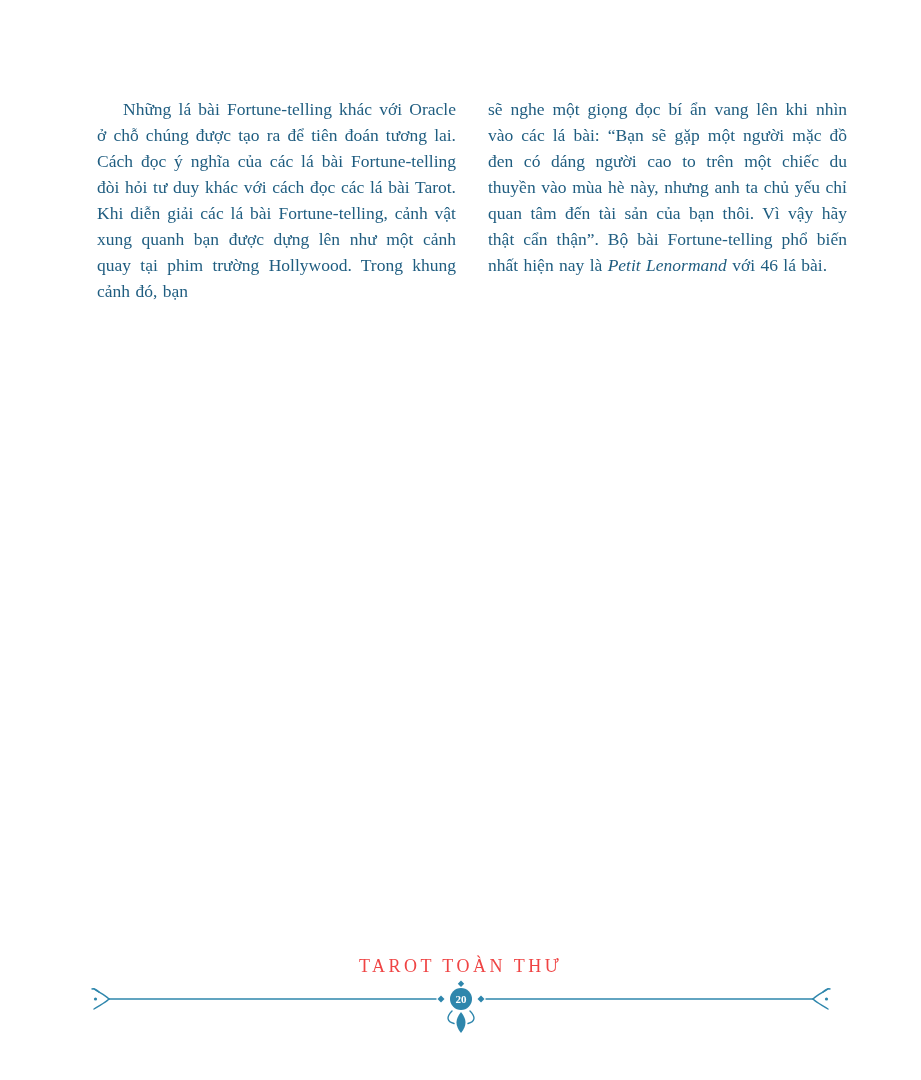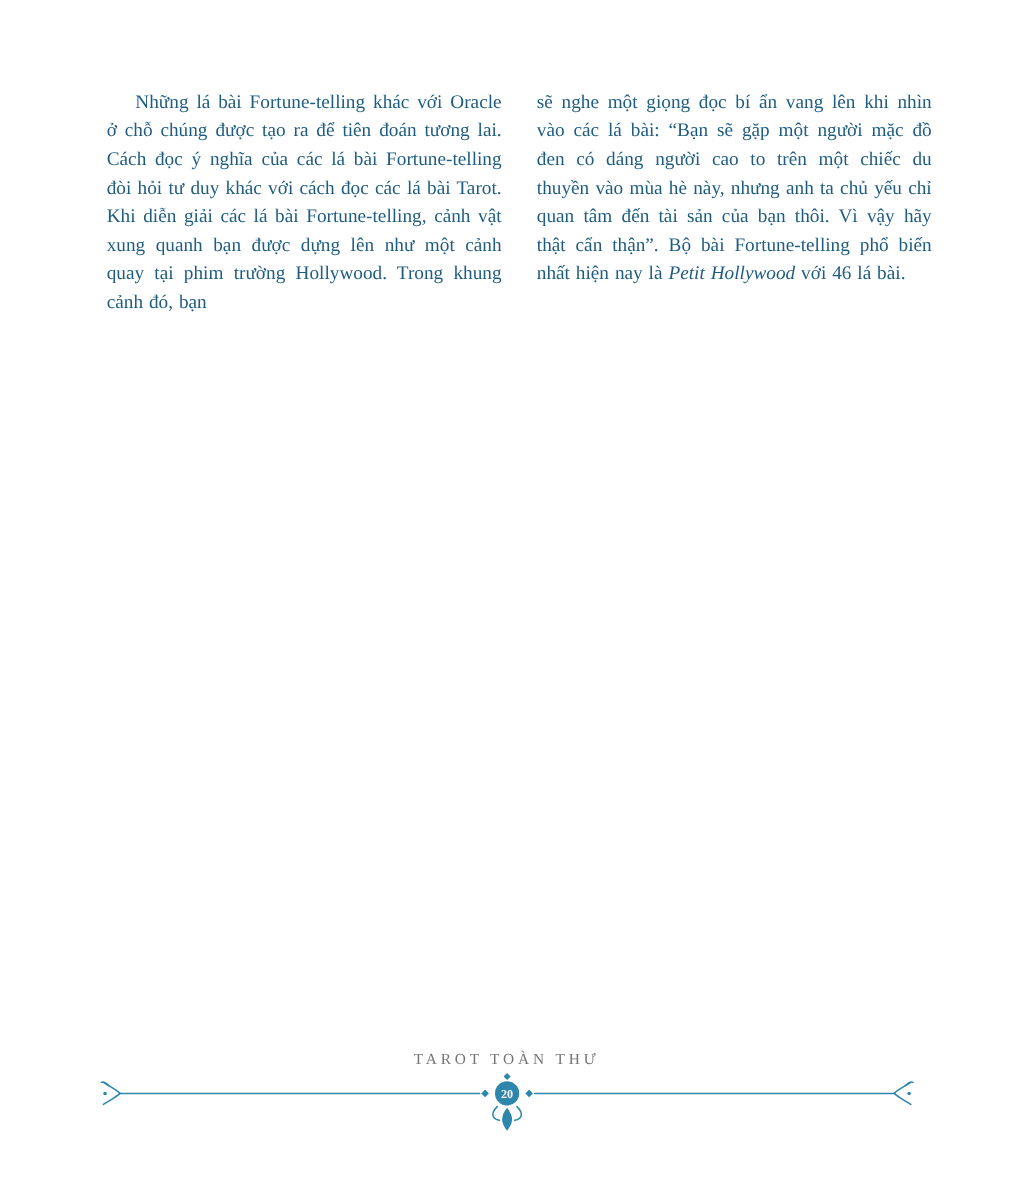--- a/index.html
+++ b/index.html
@@ -10,21 +10,21 @@
   .page {
     position: relative;
     width: 921px;
     height: 1080px;
     background: #ffffff;
     overflow: hidden;
     font-family: "Liberation Serif", "DejaVu Serif", serif;
   }
   .columns {
     position: absolute;
-    top: 79px;
+    top: 96px;
     left: 97px;
     right: 74px;
     display: flex;
     gap: 32px;
   }
   .col {
     margin: 0;
     flex: 1 1 0;
     font-size: 17.5px;
     line-height: 26px;
@@ -42,23 +42,23 @@
   footer.page-footer {
     position: absolute;
     left: 0;
     right: 0;
     top: 956px;
     display: flex;
     flex-direction: column;
     align-items: center;
   }
   .book-title {
-    font-size: 14px;
+    font-size: 18px;
     letter-spacing: 3.5px;
-    color: #737373;
+    color: #ef4444;
     font-weight: 400;
     text-transform: uppercase;
     margin-bottom: 2px;
   }
   .divider-svg {
     display: block;
   }
   .divider-svg .stroke {
     stroke: #2e86ac;
     stroke-width: 1.4;
@@ -77,21 +77,21 @@
     text-anchor: middle;
   }
 </style>
 </head>
 <body>
 
 <div class="page">
 
   <main class="columns">
     <p class="col indent">Những lá bài Fortune-telling khác với Oracle ở chỗ chúng được tạo ra để tiên đoán tương lai. Cách đọc ý nghĩa của các lá bài Fortune-telling đòi hỏi tư duy khác với cách đọc các lá bài Tarot. Khi diễn giải các lá bài Fortune-telling, cảnh vật xung quanh bạn được dựng lên như một cảnh quay tại phim trường Hollywood. Trong khung cảnh đó, bạn</p>
-    <p class="col"><span>sẽ nghe một giọng đọc bí ẩn vang lên khi nhìn vào các lá bài: “Bạn sẽ gặp một người mặc đồ đen có dáng người cao to trên một chiếc du thuyền vào mùa hè này, nhưng anh ta chủ yếu chỉ quan tâm đến tài sản của bạn thôi. Vì vậy hãy thật cẩn thận”. Bộ bài Fortune-telling phổ biến nhất hiện nay là </span><em>Petit Hollywood</em><span> với 46 lá bài.</span></p>
+    <p class="col"><span>sẽ nghe một giọng đọc bí ẩn vang lên khi nhìn vào các lá bài: “Bạn sẽ gặp một người mặc đồ đen có dáng người cao to trên một chiếc du thuyền vào mùa hè này, nhưng anh ta chủ yếu chỉ quan tâm đến tài sản của bạn thôi. Vì vậy hãy thật cẩn thận”. Bộ bài Fortune-telling phổ biến nhất hiện nay là </span><em>Petit Lenormand</em><span> với 46 lá bài.</span></p>
   </main>
 
   <footer class="page-footer">
     <div class="book-title">TAROT TOÀN THƯ</div>
 
     <svg class="divider-svg" width="740" height="58" viewBox="0 0 740 58" aria-hidden="true">
 
       <g>
         <path class="stroke" d="M3 10 C9 14 14 16 18 20"></path>
         <path class="stroke" d="M3 30 C9 26 14 24 18 20"></path>

